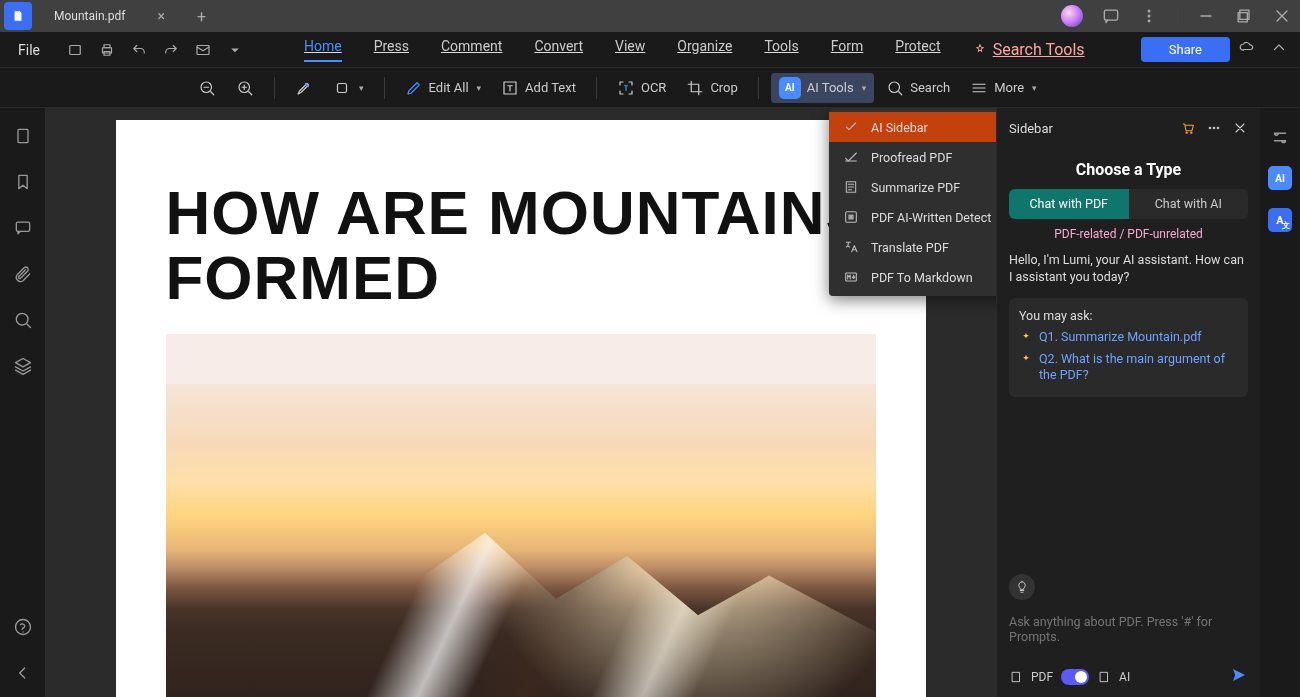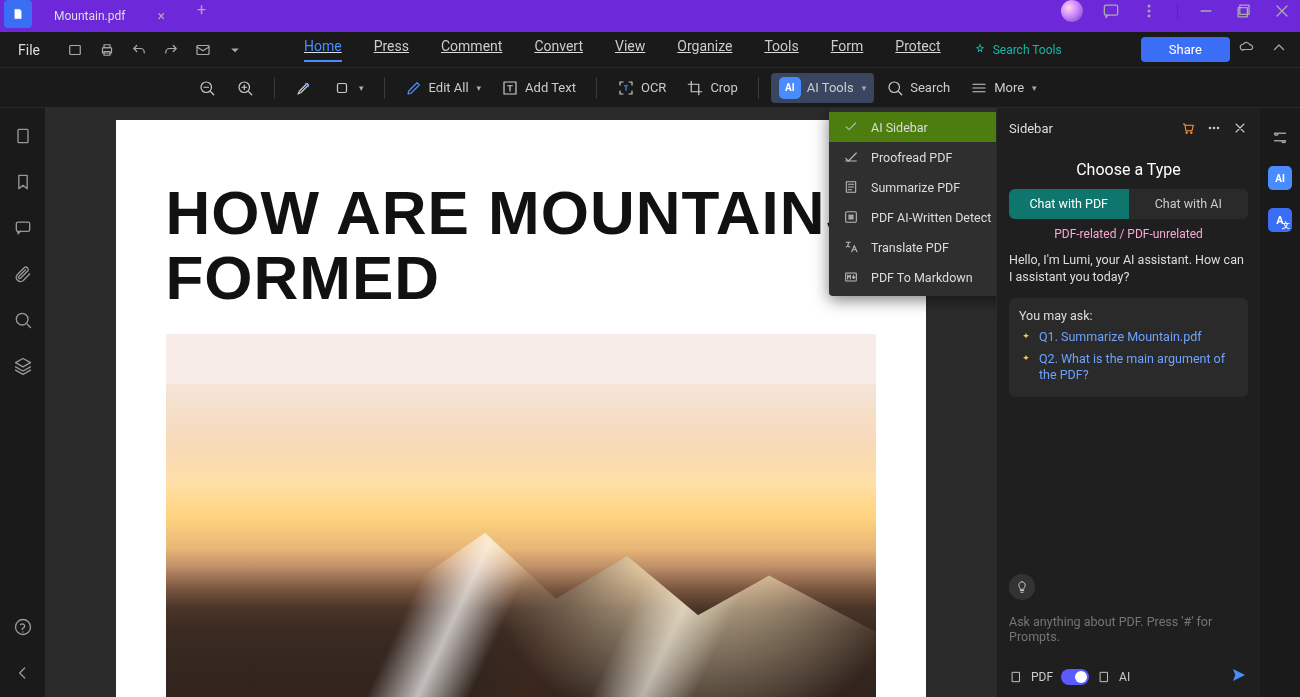--- a/index.html
+++ b/index.html
@@ -1,36 +1,36 @@
 <!DOCTYPE html>
 <html><head>
 <meta charset="utf-8">
 <style>
 * { margin: 0; padding: 0; box-sizing: border-box; font-family: -apple-system, BlinkMacSystemFont, "Segoe UI", Roboto, sans-serif; }
 html, body { width: 1300px; height: 697px; background: #1a1a1a; color: #ddd; overflow: hidden; }
 
-.titlebar { height: 32px; background: #6d28d9; display: flex; align-items: flex-start; }
+.titlebar { height: 32px; background: #404040; display: flex; align-items: center; }
 .app-icon { width: 28px; height: 28px; margin-left: 4px; background: #3a6ff5; border-radius: 4px; display: flex; align-items: center; justify-content: center; }
 .app-icon svg { width: 16px; height: 16px; }
 .tab { display: flex; align-items: center; height: 32px; padding: 0 14px; margin-left: 8px; font-size: 12px; color: #ddd; }
 .tab-close { margin-left: 32px; color: #aaa; font-size: 14px; cursor: pointer; }
 .new-tab { margin-left: 18px; color: #aaa; font-size: 16px; cursor: pointer; }
 .titlebar-spacer { flex: 1; }
 .titlebar-right { display: flex; align-items: center; gap: 18px; padding-right: 8px; }
 .avatar { width: 22px; height: 22px; border-radius: 50%; background: radial-gradient(circle at 35% 35%, #ffd6e8, #c77dff, #5a3aa0); }
 .win-btn { width: 20px; height: 20px; display: flex; align-items: center; justify-content: center; color: #aaa; cursor: pointer; }
 
 .menubar { height: 36px; background: #1a1a1a; display: flex; align-items: center; padding-left: 10px; border-bottom: 1px solid #2a2a2a; }
 .file-menu { font-size: 14px; color: #ddd; padding: 0 8px; }
 .menubar-icons { display: flex; gap: 14px; margin-left: 18px; }
 .menubar-icons .icon { width: 18px; height: 18px; color: #aaa; cursor: pointer; }
 .menu-tabs { display: flex; margin-left: 60px; gap: 32px; text-decoration: underline; }
 .menu-tab { font-size: 14px; color: #ccc; cursor: pointer; padding-bottom: 6px; }
 .menu-tab.active { color: #4a8cff; border-bottom: 2px solid #4a8cff; }
-.search-tools { margin-left: 32px; display: flex; align-items: center; gap: 6px; color: #14b8a6; font-size: 12px; }
+.search-tools { margin-left: 32px; display: flex; align-items: center; gap: 6px; color: #fca5a5; font-size: 16px; text-decoration: underline; }
 .menubar-spacer { flex: 1; }
 .share-btn { background: #3a6ff5; color: #fff; font-size: 13px; padding: 5px 28px; border-radius: 4px; border: none; margin-right: 8px; cursor: pointer; }
 .menubar-right-icons { display: flex; gap: 14px; padding-right: 12px; }
 
 .toolbar { height: 40px; background: #1a1a1a; display: flex; align-items: center; padding: 0 16px; gap: 4px; border-bottom: 1px solid #2a2a2a; }
 .tool { display: flex; align-items: center; gap: 6px; padding: 4px 8px; color: #ccc; font-size: 13px; border-radius: 4px; cursor: pointer; }
 .tool.ai-active { background: #3a4660; }
 .tool svg { width: 18px; height: 18px; }
 .ai-badge-lg { width: 22px; height: 22px; background: #4a8cff; border-radius: 5px; display: flex; align-items: center; justify-content: center; font-size: 10px; font-weight: bold; color: #fff; }
 .sep { width: 1px; height: 22px; background: #3a3a3a; margin: 0 8px; }
@@ -49,28 +49,28 @@
   linear-gradient(180deg, #f5e4d8 0%, #f7d9b8 18%, #ffdfa8 30%, #ffd480 40%, #e8b676 50%, #c2926a 55%, #7a5640 62%, #4a3428 68%, #3a2a22 75%, #2e221c 100%);
   position: relative; overflow: hidden; }
 .mountain-img::before { content:""; position:absolute; inset:0; background:
   radial-gradient(circle at 75% 40%, rgba(255,240,200,.9), transparent 40%),
   linear-gradient(115deg, transparent 40%, rgba(255,255,255,.7) 46%, transparent 52%, rgba(60,40,30,.8) 58%, transparent 66%, rgba(255,255,255,.6) 72%, transparent 78%);
   clip-path: polygon(0 50%, 15% 55%, 25% 48%, 35% 60%, 45% 45%, 55% 65%, 65% 52%, 75% 70%, 85% 58%, 100% 75%, 100% 100%, 0 100%);
 }
 
 .dropdown { position: absolute; top: 0px; left: 784px; width: 196px; background: #2f2f2f; border-radius: 4px; box-shadow: 0 4px 16px rgba(0,0,0,.5); padding: 4px 0; z-index: 10; }
 .dd-item { display: flex; align-items: center; gap: 12px; padding: 7px 14px; font-size: 12.5px; color: #ddd; cursor: pointer; }
-.dd-item.selected { background: #4d7c0f; }
+.dd-item.selected { background: #c2410c; }
 .dd-item .ico { width: 16px; height: 16px; flex-shrink: 0; color: #bbb; }
 
 .sidebar { width: 264px; background: #1f1f1f; display: flex; flex-direction: column; border-left: 1px solid #2a2a2a; }
 .sb-header { height: 40px; display: flex; align-items: center; padding: 0 12px; gap: 10px; font-size: 13px; }
 .sb-header-spacer { flex: 1; }
 .sb-header .hicon { width: 16px; height: 16px; color: #ccc; cursor: pointer; }
-.sb-title { text-align: center; font-size: 16px; font-weight: 400; color: #fff; margin: 12px 0 10px; }
+.sb-title { text-align: center; font-size: 16px; font-weight: 700; color: #fff; margin: 12px 0 10px; }
 .seg { display: flex; background: #2a2a2a; border-radius: 6px; margin: 0 12px; overflow: hidden; }
 .seg-btn { flex: 1; text-align: center; font-size: 12.5px; padding: 7px 4px; color: #ccc; cursor: pointer; line-height: 1.25; }
 .seg-btn.active { background: #0f766e; color: #fff; }
 .sb-sub { text-align: center; font-size: 12px; color: #f9a8d4; margin: 8px 0 10px; }
 .chat { flex: 1; padding: 0 12px; overflow-y: auto; }
 .msg { background: transparent; font-size: 12.5px; color: #ddd; margin-bottom: 12px; line-height: 1.4; }
 .ask-box { background: #2a2a2a; border-radius: 6px; padding: 10px 10px 8px; margin-bottom: 14px; }
 .ask-title { font-size: 12.5px; color: #ddd; margin-bottom: 6px; }
 .ask-q { display: flex; align-items: flex-start; gap: 6px; font-size: 12.5px; color: #6ea2ff; margin: 5px 0; cursor: pointer; line-height: 1.35; }
 .sparkle { width: 14px; height: 14px; flex-shrink: 0; margin-top: 2px; }

